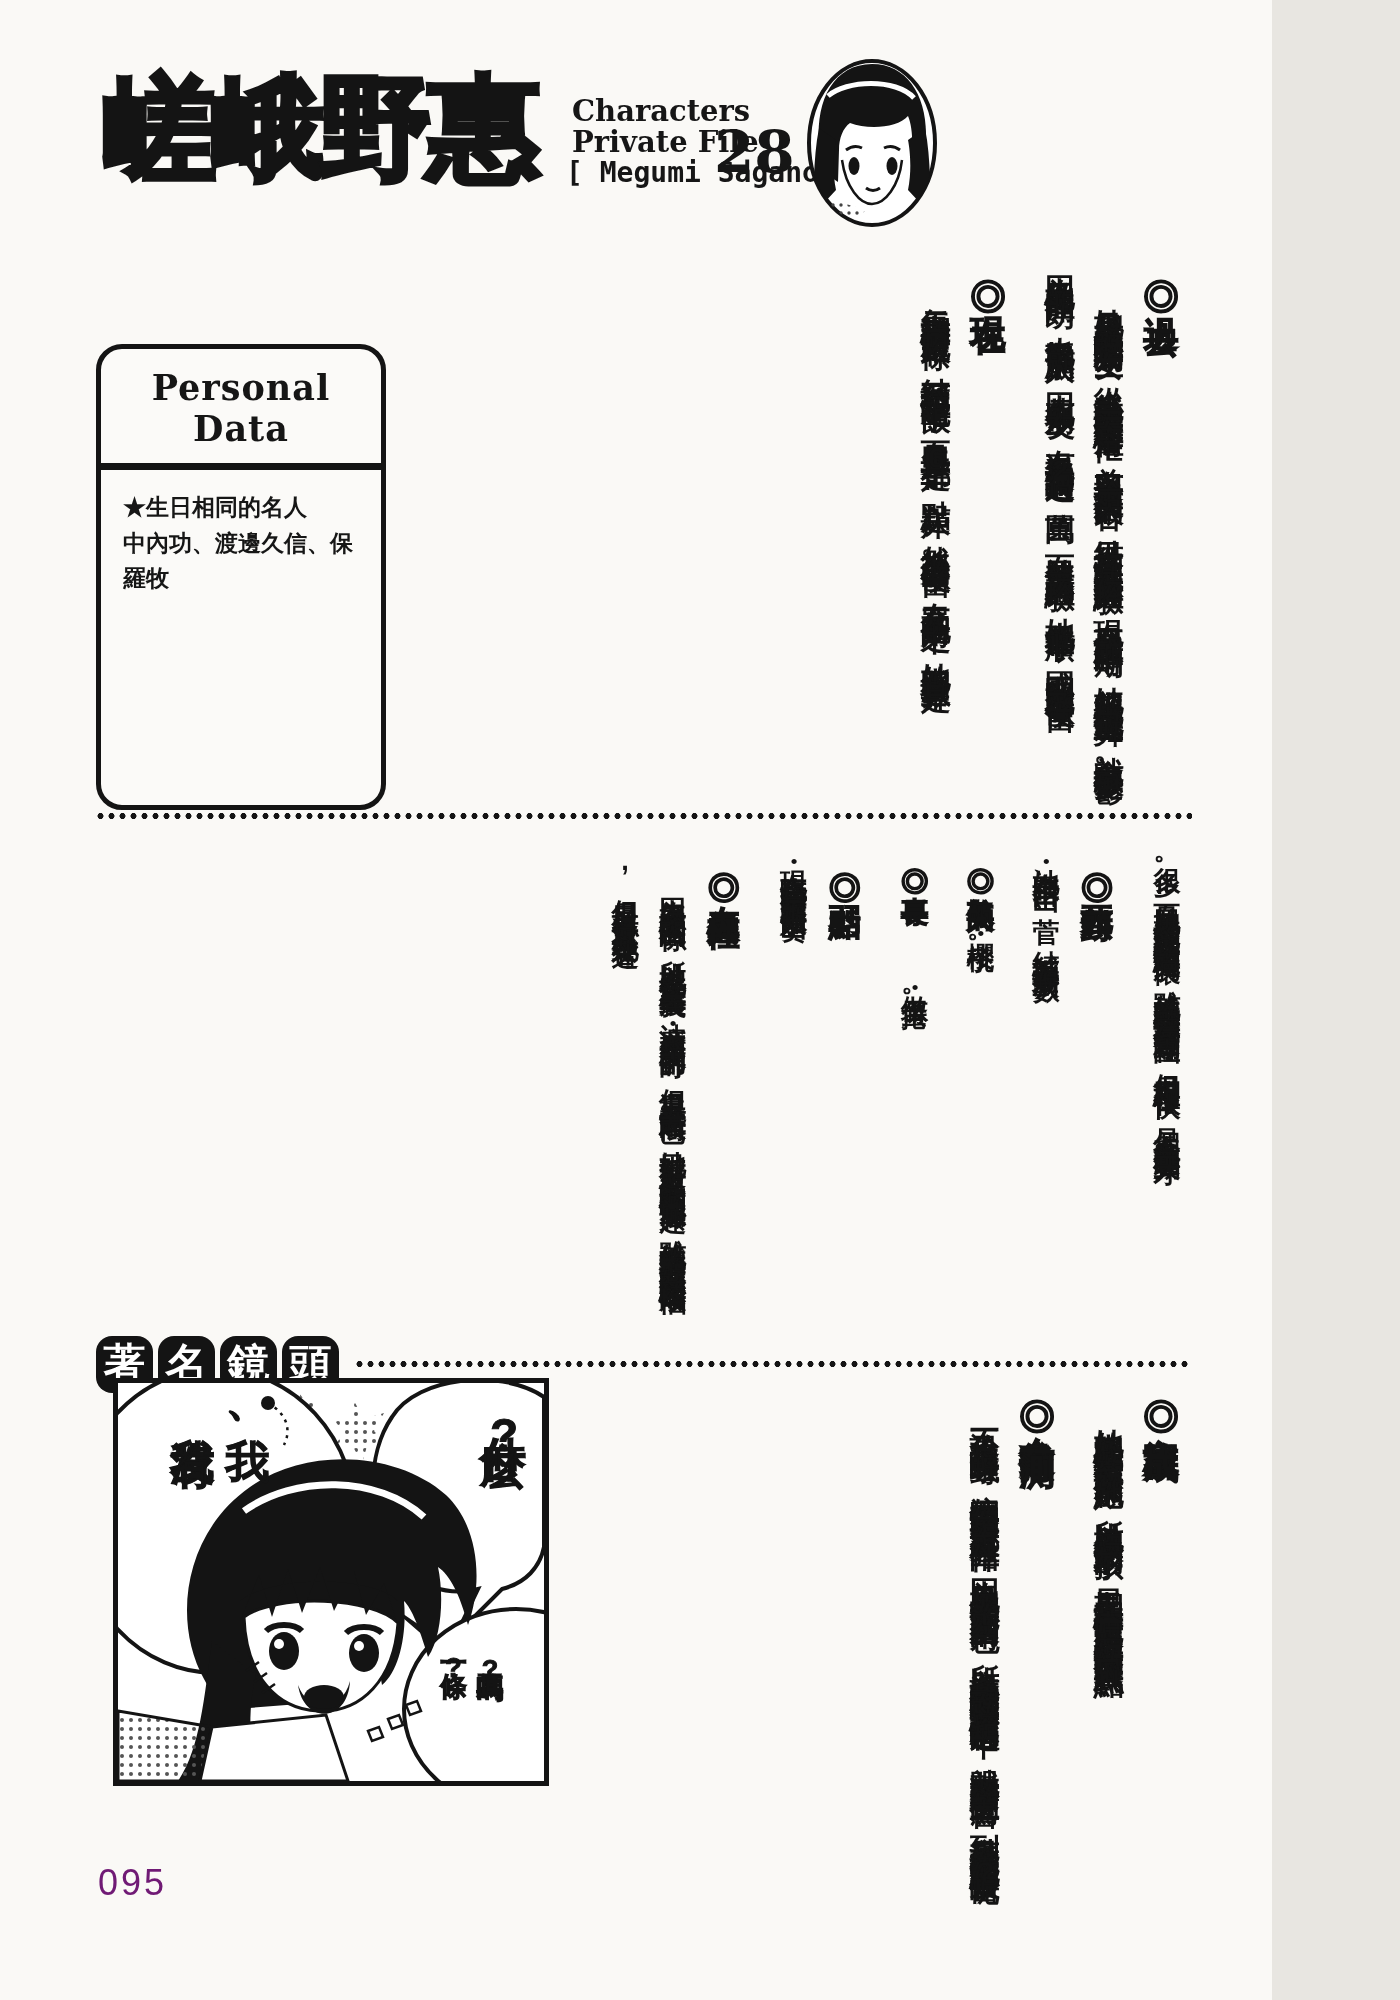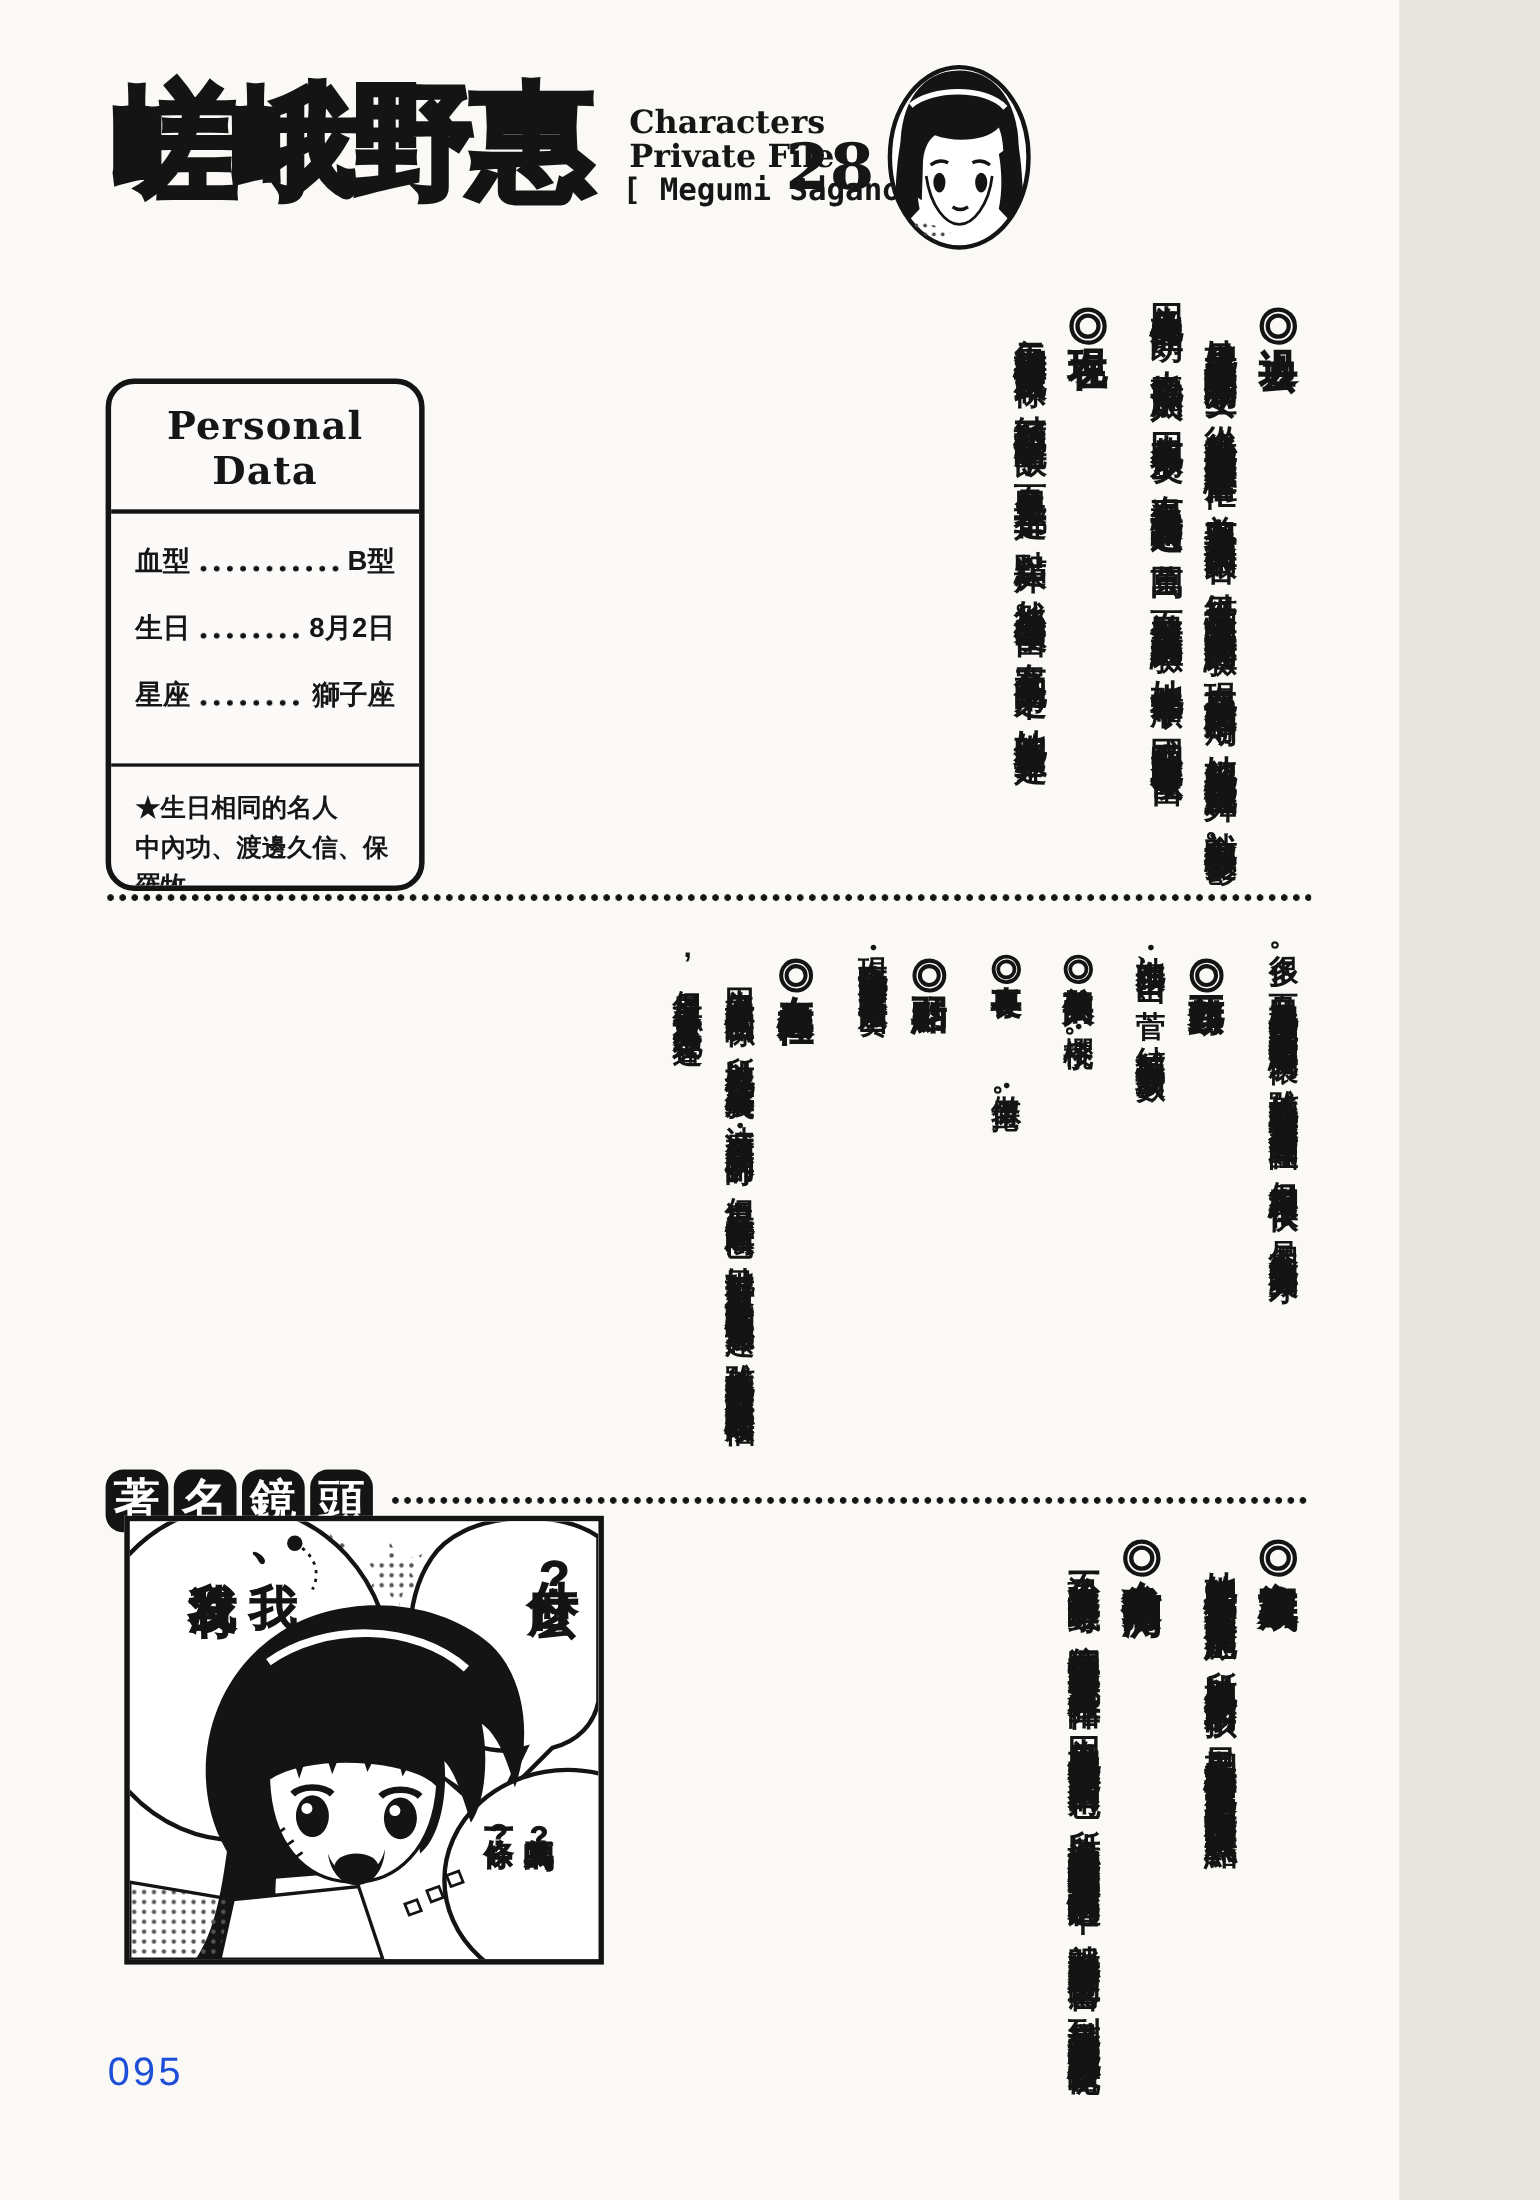--- a/index.html
+++ b/index.html
@@ -97,21 +97,21 @@
   }
   .bt-what   { right:8px;  top:18px;  font-size:46px; letter-spacing:4px; line-height:1.4; }
   .bt-deny   { right:268px; top:20px; font-size:44px; letter-spacing:4px; line-height:1.25; }
   .bt-really { right:36px; top:266px; font-size:27px; letter-spacing:2px; line-height:1.35; }
   .caption {
     position:absolute; left:114px; top:1802px;
     font-size:26px; font-weight:700; letter-spacing:1px;
   }
   .page-number {
     position:absolute; left:98px; top:1862px;
-    font-size:36px; font-weight:500; color:#1d4ed8; letter-spacing:3px;
+    font-size:36px; font-weight:500; color:#701a75; letter-spacing:3px;
   }
 </style>
 </head>
 <body>
 
 <div class="page">
 
   <div class="title">嵯峨野惠</div>
   <div class="file-label">
     <div>Characters</div>
@@ -141,37 +141,20 @@
         <ellipse cx="86" cy="108" rx="5.5" ry="9" fill="#141414"></ellipse>
         <path d="M 40,92 q 8,-6 16,-2 M 78,90 q 8,-4 16,2" stroke="#141414" stroke-width="3" fill="none"></path>
         <path d="M 60,130 q 7,5 14,0" stroke="#141414" stroke-width="3" fill="none"></path>
         <path d="M 20,140 L 60,152 L 40,170 L 8,170 Z" fill="url(#phz)"></path>
       </g>
     </svg>
   </div>
 
   <div class="pd-box">
     <div class="pd-title">Personal Data</div>
-    <div class="pd-rows">
-      <div class="pd-row">
-        <span>血型</span>
-        <span class="pd-leader"></span>
-        <span>B型</span>
-      </div>
-      <div class="pd-row">
-        <span>生日</span>
-        <span class="pd-leader"></span>
-        <span>8月2日</span>
-      </div>
-      <div class="pd-row">
-        <span>星座</span>
-        <span class="pd-leader"></span>
-        <span>獅子座</span>
-      </div>
-    </div>
     <div class="pd-divider"></div>
     <div class="pd-note">
       <div>★生日相同的名人</div>
       <div>中內功、渡邊久信、保羅牧</div>
     </div>
   </div>
 
   <div class="vtext band-top">
     <section>
       <h3>◎過去</h3>

